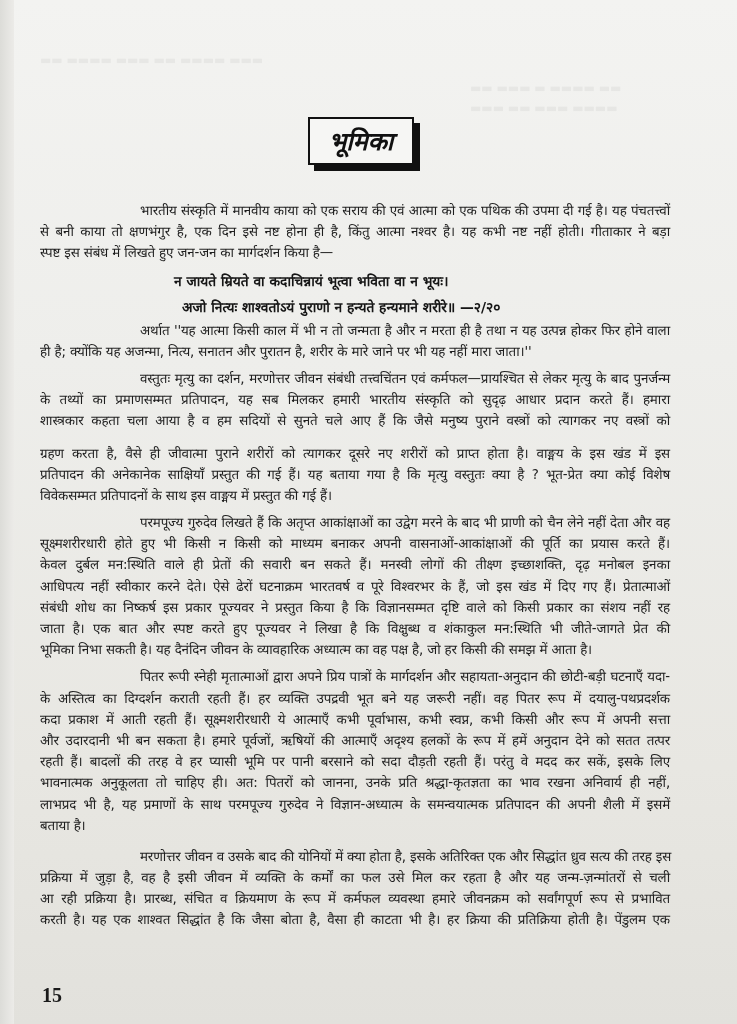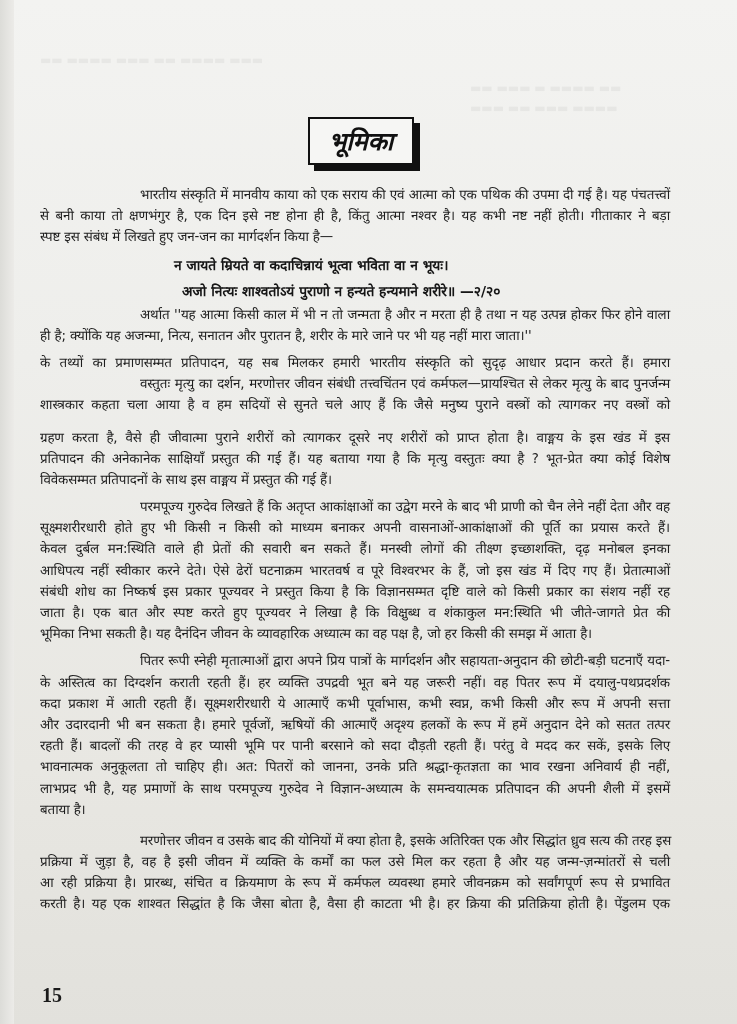--- a/index.html
+++ b/index.html
@@ -55,21 +55,21 @@
       font-family: "DejaVu Sans", sans-serif;
       font-weight: bold;
       font-size: 25px;
       color: #111;
       line-height: 1;
       white-space: nowrap;
     }
     .body-text {
       position: absolute;
       left: 84px;
-      top: 184px;
+      top: 200px;
       width: 586px;
     }
     .line {
       height: 21.2px;
       line-height: 21.2px;
       font-size: 13.4px;
       white-space: nowrap;
       overflow: visible;
       text-align: justify;
       text-align-last: justify;
@@ -145,22 +145,22 @@
       <div class="verse second">अजो नित्यः शाश्वतोऽयं पुराणो न हन्यते हन्यमाने शरीरे॥ —२/२०</div>
     </div>
 
     <div>
       <div class="line indent">अर्थात ''यह आत्मा किसी काल में भी न तो जन्मता है और न मरता ही है तथा न यह उत्पन्न होकर फिर होने वाला</div>
       <div class="line last" style="margin-left:-44px;">ही है; क्योंकि यह अजन्मा, नित्य, सनातन और पुरातन है, शरीर के मारे जाने पर भी यह नहीं मारा जाता।''</div>
     </div>
     <div class="para-gap"></div>
 
     <div>
+      <div class="line indent">वस्तुतः मृत्यु का दर्शन, मरणोत्तर जीवन संबंधी तत्त्वचिंतन एवं कर्मफल—प्रायश्चित से लेकर मृत्यु के बाद पुनर्जन्म</div>
       <div class="line" style="margin-left:-44px; width:630px;">के तथ्यों का प्रमाणसम्मत प्रतिपादन, यह सब मिलकर हमारी भारतीय संस्कृति को सुदृढ़ आधार प्रदान करते हैं। हमारा</div>
-      <div class="line indent">वस्तुतः मृत्यु का दर्शन, मरणोत्तर जीवन संबंधी तत्त्वचिंतन एवं कर्मफल—प्रायश्चित से लेकर मृत्यु के बाद पुनर्जन्म</div>
       <div class="line" style="margin-left:-44px; width:630px;">शास्त्रकार कहता चला आया है व हम सदियों से सुनते चले आए हैं कि जैसे मनुष्य पुराने वस्त्रों को त्यागकर नए वस्त्रों को</div>
       <div class="line" style="margin-left:-44px; width:630px;margin-top:11px;">ग्रहण करता है, वैसे ही जीवात्मा पुराने शरीरों को त्यागकर दूसरे नए शरीरों को प्राप्त होता है। वाङ्मय के इस खंड में इस</div>
       <div class="line" style="margin-left:-44px; width:630px;">प्रतिपादन की अनेकानेक साक्षियाँ प्रस्तुत की गई हैं। यह बताया गया है कि मृत्यु वस्तुतः क्या है ? भूत-प्रेत क्या कोई विशेष</div>
       <div class="line last" style="margin-left:-44px;">विवेकसम्मत प्रतिपादनों के साथ इस वाङ्मय में प्रस्तुत की गई हैं।</div>
     </div>
     <div class="para-gap"></div>
 
     <div>
       <div class="line indent">परमपूज्य गुरुदेव लिखते हैं कि अतृप्त आकांक्षाओं का उद्वेग मरने के बाद भी प्राणी को चैन लेने नहीं देता और वह</div>
       <div class="line" style="margin-left:-44px; width:630px;">सूक्ष्मशरीरधारी होते हुए भी किसी न किसी को माध्यम बनाकर अपनी वासनाओं-आकांक्षाओं की पूर्ति का प्रयास करते हैं।</div>
@@ -179,20 +179,20 @@
       <div class="line" style="margin-left:-44px; width:630px;">और उदारदानी भी बन सकता है। हमारे पूर्वजों, ऋषियों की आत्माएँ अदृश्य हलकों के रूप में हमें अनुदान देने को सतत तत्पर</div>
       <div class="line" style="margin-left:-44px; width:630px;">रहती हैं। बादलों की तरह वे हर प्यासी भूमि पर पानी बरसाने को सदा दौड़ती रहती हैं। परंतु वे मदद कर सकें, इसके लिए</div>
       <div class="line" style="margin-left:-44px; width:630px;">भावनात्मक अनुकूलता तो चाहिए ही। अत: पितरों को जानना, उनके प्रति श्रद्धा-कृतज्ञता का भाव रखना अनिवार्य ही नहीं,</div>
       <div class="line" style="margin-left:-44px; width:630px;">लाभप्रद भी है, यह प्रमाणों के साथ परमपूज्य गुरुदेव ने विज्ञान-अध्यात्म के समन्वयात्मक प्रतिपादन की अपनी शैली में इसमें</div>
       <div class="line last" style="margin-left:-44px;">बताया है।</div>
     </div>
     <div class="para-gap" style="height:10px;"></div>
 
     <div>
       <div class="line indent">मरणोत्तर जीवन व उसके बाद की योनियों में क्या होता है, इसके अतिरिक्त एक और सिद्धांत ध्रुव सत्य की तरह इस</div>
-      <div class="line" style="margin-left:-44px; width:630px;">प्रक्रिया में जुड़ा है, वह है इसी जीवन में  व्यक्ति के कर्मों का फल उसे मिल कर रहता है और यह जन्म-ज़न्मांतरों से चली</div>
+      <div class="line" style="margin-left:-44px; width:630px;font-family:Liberation Serif, serif;">प्रक्रिया में जुड़ा है, वह है इसी जीवन में  व्यक्ति के कर्मों का फल उसे मिल कर रहता है और यह जन्म-ज़न्मांतरों से चली</div>
       <div class="line" style="margin-left:-44px; width:630px;">आ रही प्रक्रिया है। प्रारब्ध, संचित व क्रियमाण के रूप में कर्मफल व्यवस्था हमारे जीवनक्रम को सर्वांगपूर्ण रूप से प्रभावित</div>
       <div class="line" style="margin-left:-44px; width:630px;">करती है। यह एक शाश्वत सिद्धांत है कि जैसा बोता है, वैसा ही काटता भी है। हर क्रिया की प्रतिक्रिया होती है। पेंडुलम एक</div>
     </div>
   </div>
 
   <div class="page-number">15</div>
 </div>
 
 </body></html>

